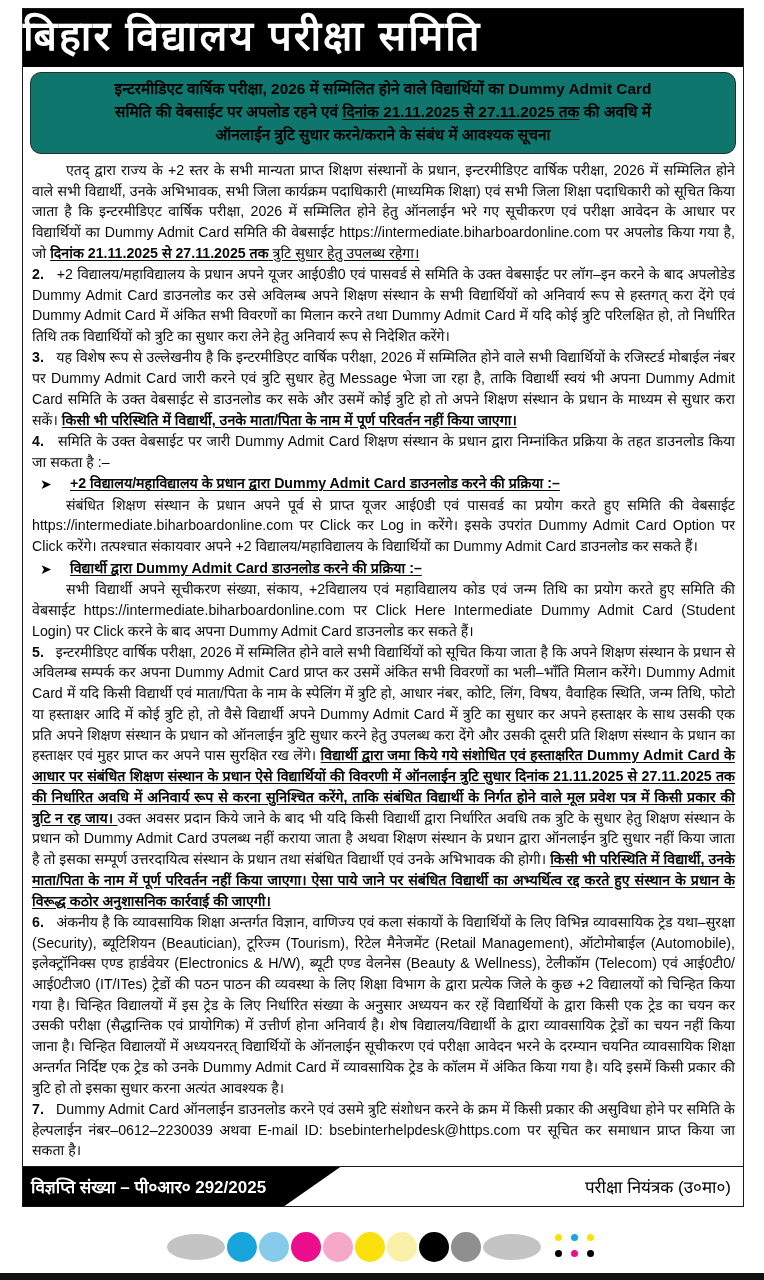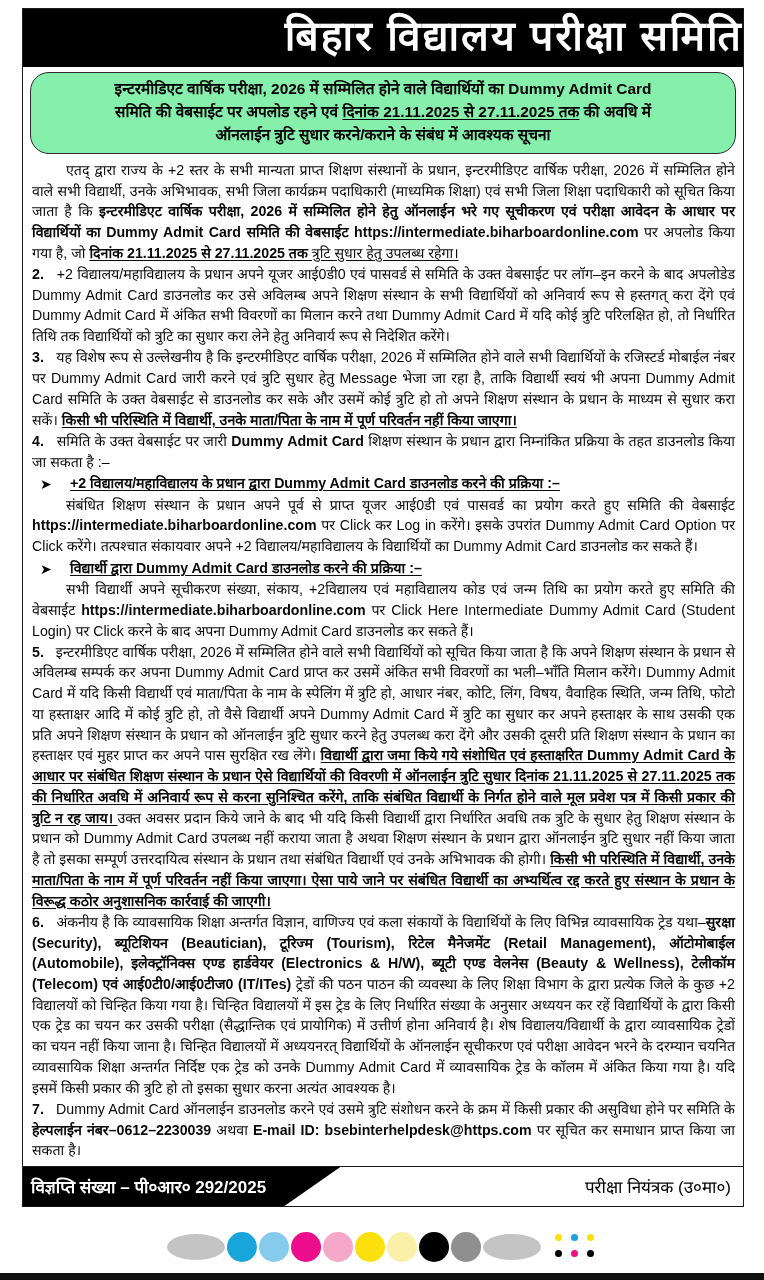--- a/index.html
+++ b/index.html
@@ -25,39 +25,39 @@
     left: 22px;
     top: 8px;
     width: 722px;
     border: 1.5px solid #1a1a1a;
     background: #ffffff;
   }
 
   
   .masthead {
     background: #000000;
-    text-align: right;
+    text-align: left;
     padding: 6px 0 9px 0;
   }
   .masthead-title {
     color: #ffffff;
     font-family: "Liberation Sans", "DejaVu Sans", sans-serif;
     font-weight: bold;
     font-size: 41px;
     line-height: 1.06;
     letter-spacing: 2px;
     white-space: nowrap;
   }
 
   
   .headline-box {
     margin: 5px 7px 4px 7px;
     border: 1.4px solid #2b2b2b;
-    border-radius: 19px;
-    background: #86efac;
+    border-radius: 11px;
+    background: #0f766e;
     padding: 5px 10px 6px 10px;
     text-align: center;
   }
   .headline-line {
     font-family: "Liberation Sans", "DejaVu Sans", sans-serif;
     font-size: 15.4px;
     font-weight: bold;
     line-height: 1.48;
     color: #000000;
     white-space: nowrap;
@@ -75,21 +75,21 @@
     font-size: 14.2px;
     line-height: 1.46;
     color: #0a0a0a;
     text-align: justify;
     text-justify: inter-word;
     margin: 0 0 0.5px 0;
   }
 
   p.indent  { text-indent: 34px; }
   .num      { font-weight: bold; }
-  .b        { font-weight: bold; }
+  .b        { font-weight: normal; }
   .bu       { font-weight: bold; text-decoration: underline; text-underline-offset: 2px; }
   .uline    { text-decoration: underline; text-underline-offset: 2px; }
 
   
   p.bullet {
     position: relative;
     padding-left: 38px;
     margin-top: 1px;
   }
   .arrow-bullet {

